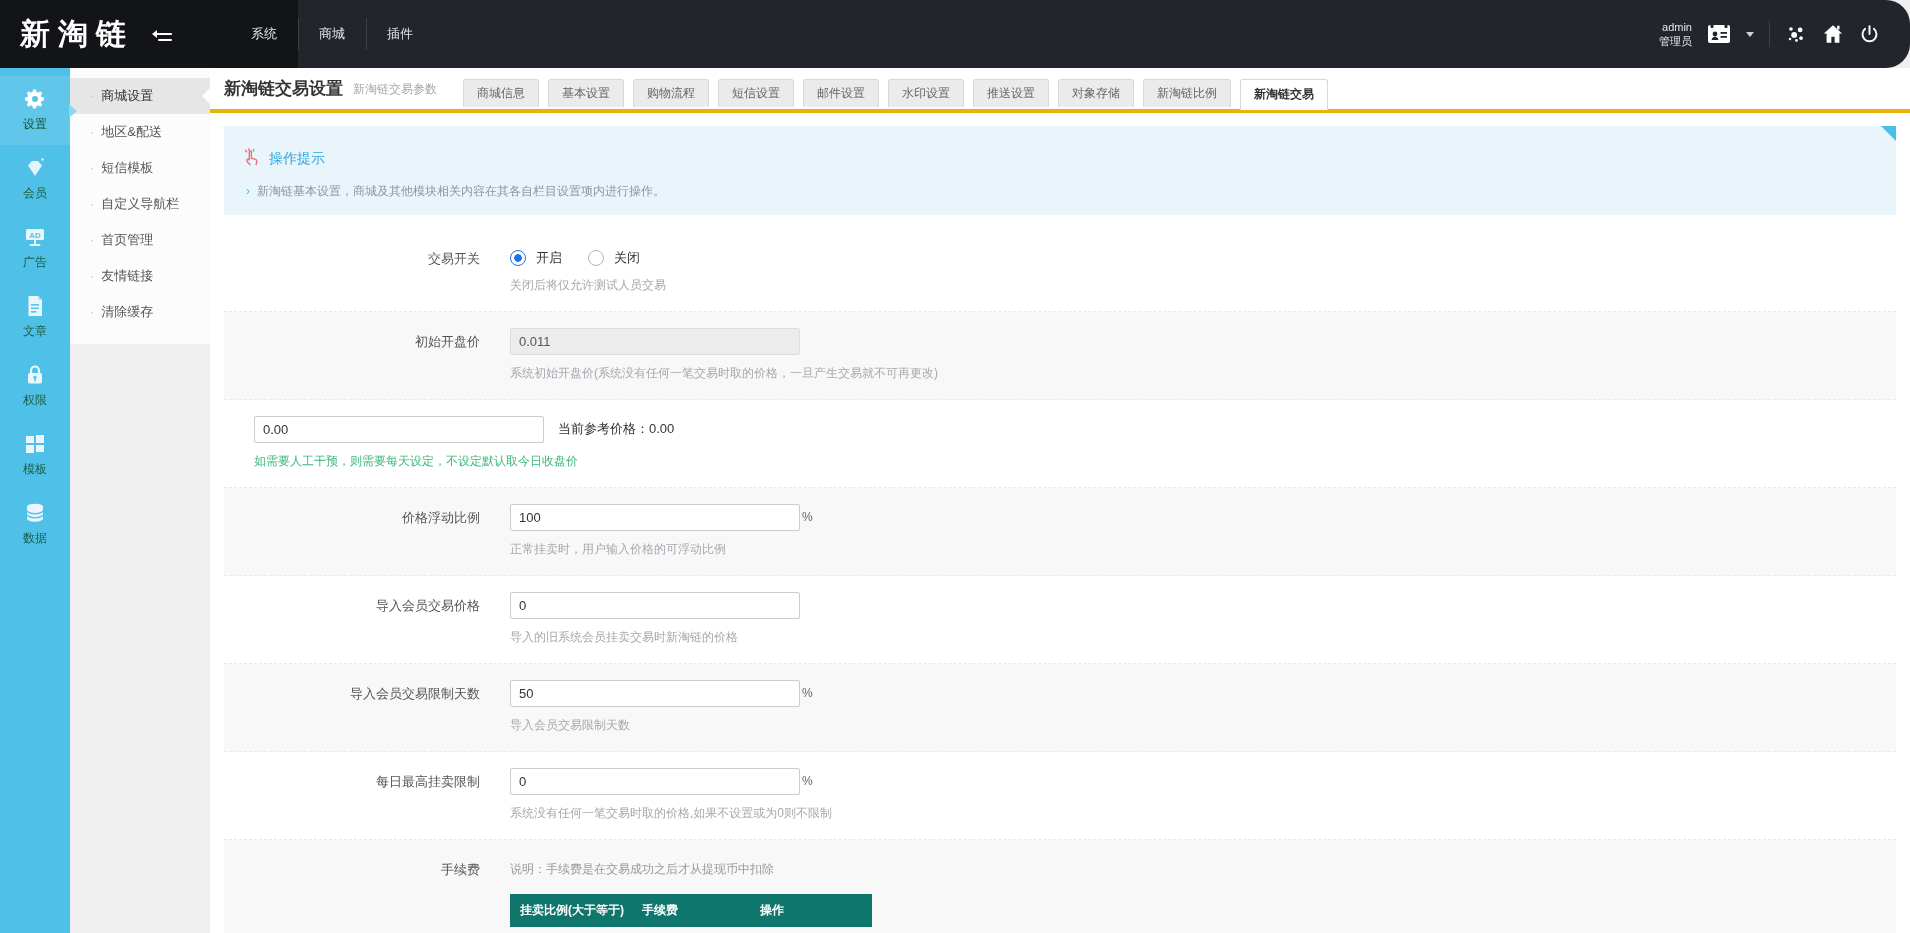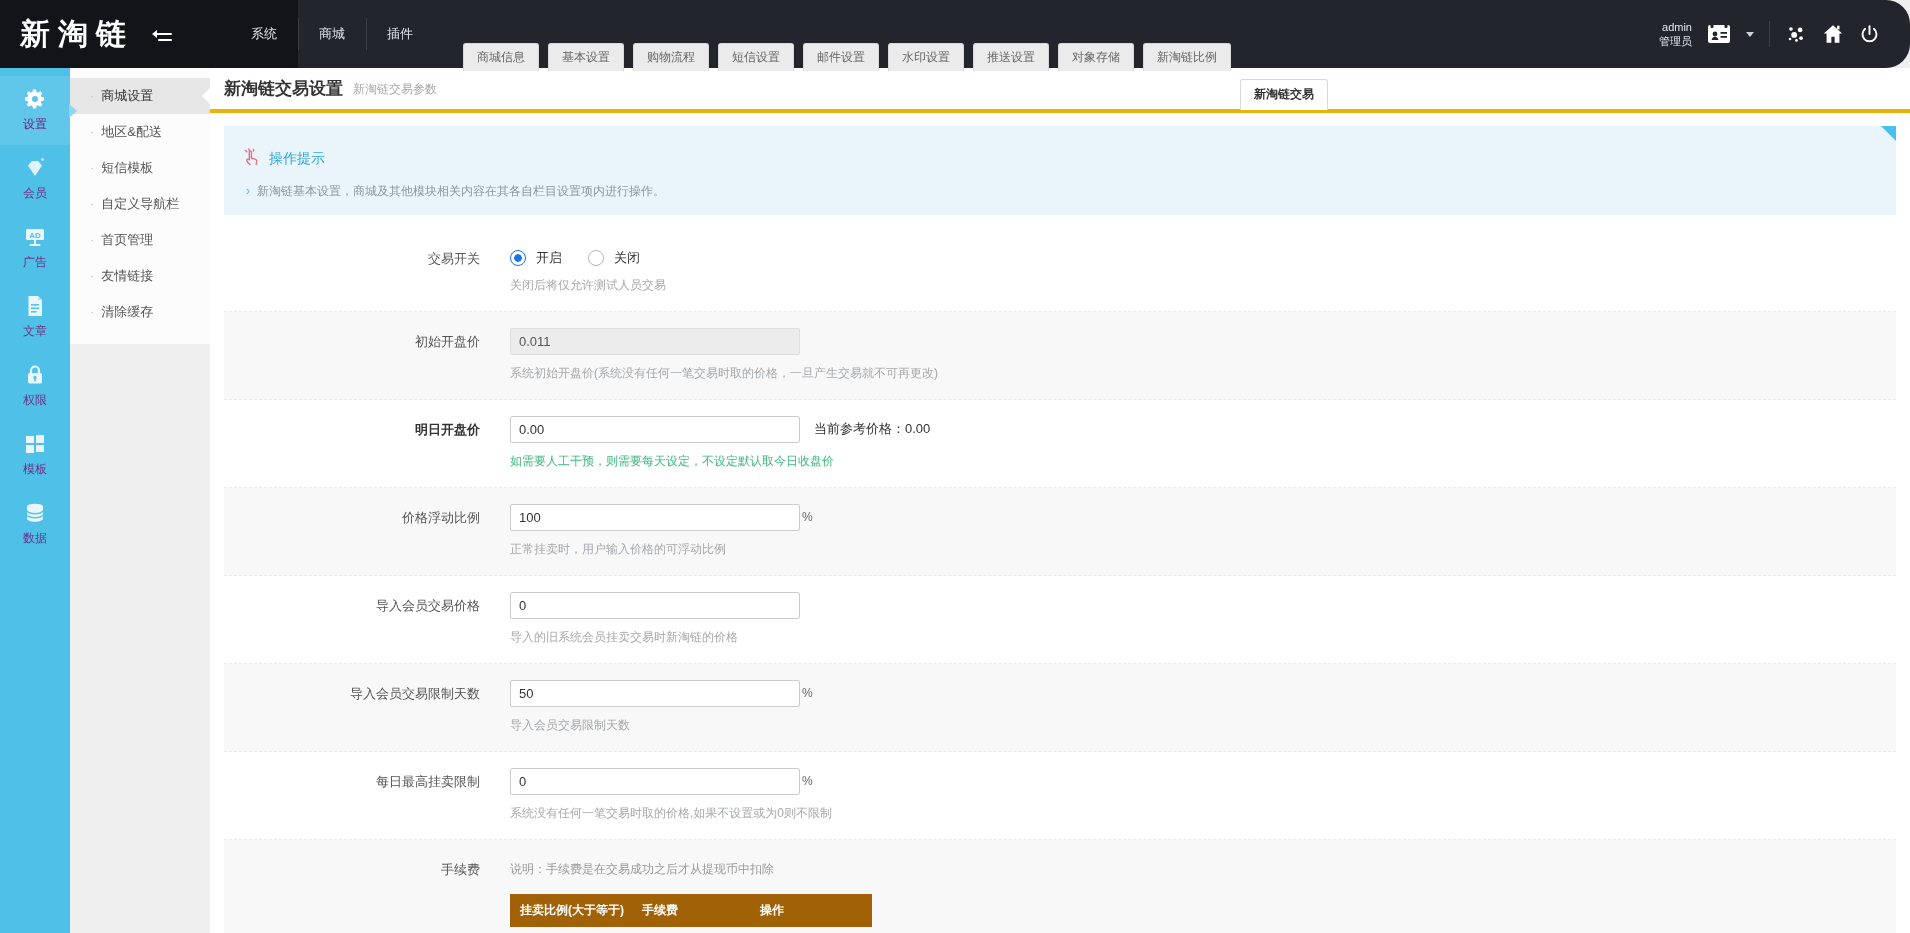--- a/index.html
+++ b/index.html
@@ -28,21 +28,21 @@
   .idcard-icon svg,.mini-icon svg{display:block;}
   .caret{width:0;height:0;border-left:4px solid transparent;border-right:4px solid transparent;border-top:5px solid #cfd3d8;cursor:pointer;}
   .top-divider{width:1px;height:26px;background:#3c4148;}
   .mini-icon{cursor:pointer;display:flex;align-items:center;}
   
   .page-body{display:flex;height:881px;}
   
   .rail{width:70px;background:#4fc0e8;flex:none;display:flex;flex-direction:column;align-items:stretch;padding-top:8px;}
   .rail-item{position:relative;display:flex;flex-direction:column;align-items:center;gap:5px;
       padding:11px 0 12px;cursor:pointer;color:#fff;}
-  .rail-item .rail-label{font-size:12px;color:#701a75;}
+  .rail-item .rail-label{font-size:12px;color:#14532d;}
   .rail-item:not(.active){opacity:.88;}
   .rail-item.active{background:rgba(255,255,255,.10);}
   .rail-item.active::after{content:"";position:absolute;right:-7px;top:50%;margin-top:-7px;z-index:3;
       border-left:8px solid #8ed7f3;border-top:7px solid transparent;border-bottom:7px solid transparent;}
   .rail-icon{width:24px;height:24px;}
   
   .subcol{width:140px;flex:none;background:#efefef;}
   .submenu{background:#fcfcfc;padding:10px 0 14px;}
   .submenu-item{position:relative;height:36px;line-height:36px;padding-left:20px;font-size:13px;color:#555;cursor:pointer;white-space:nowrap;}
   .submenu-item .dot{color:#c2c2c2;margin-right:7px;font-size:13px;}
@@ -50,21 +50,21 @@
   .submenu-item.active::after{content:"";position:absolute;right:0;top:50%;margin-top:-8px;
       border-right:8px solid #fff;border-top:8px solid transparent;border-bottom:8px solid transparent;}
   
   .main{flex:1;background:#fff;display:flex;flex-direction:column;min-width:0;}
   .page-head{height:41px;border-bottom:4px solid #eab308;display:flex;align-items:flex-end;padding:0 14px;flex:none;}
   .ph-title{font-size:17px;color:#333;margin:0 0 9px 0;white-space:nowrap;}
   .ph-sub{font-size:12px;color:#a9a9a9;margin:0 0 11px 10px;white-space:nowrap;}
   .tabs{display:flex;gap:9px;margin-left:26px;margin-bottom:-1px;}
   .tab{height:27px;line-height:27px;padding:0 13px;background:#ebebeb;border:1px solid #d8d8d8;border-bottom:none;
       border-radius:3px 3px 0 0;font-size:12px;color:#666;cursor:pointer;white-space:nowrap;}
-  .tab.active{background:#fff;color:#333;font-weight:bold;height:30px;line-height:29px;margin-top:36px;}
+  .tab.active{background:#fff;color:#333;font-weight:bold;height:30px;line-height:29px;}
   .content{flex:1;padding:13px 14px 0 14px;overflow:hidden;}
   
   .tip{position:relative;background:#e9f5fb;padding:21px 18px 15px;margin-bottom:14px;}
   .tip::after{content:"";position:absolute;top:0;right:0;
       border-top:15px solid #49c0e9;border-left:15px solid transparent;}
   .tip-head{display:flex;align-items:center;gap:9px;font-size:14px;color:#2ca5dc;}
   .tip-line{margin-top:13px;font-size:12px;color:#8d969c;}
   .tip-line .arrow{color:#49c0e9;margin:0 7px 0 4px;font-size:12px;}
   
   .frow{display:flex;padding:16px 0 17px;border-bottom:1px dashed #e9e9e9;}
@@ -79,21 +79,21 @@
   .txt:disabled{background:#ececec;border-color:#ddd;color:#555;}
   .suffix{font-size:12px;color:#666;margin-left:2px;}
   .after-text{font-size:13px;color:#333;margin-left:14px;}
   
   .radio-group{display:flex;align-items:center;gap:10px;padding-top:4px;}
   .radio{width:14px;height:14px;border-radius:50%;border:1px solid #b5b5b5;background:#fff;display:inline-block;flex:none;}
   .radio.checked{border-color:#1a73e8;background:radial-gradient(circle,#1a73e8 0 3.5px,#fff 4px);}
   .radio-label{font-size:13px;color:#333;margin-right:16px;}
   
   .fee-note{font-size:12px;color:#999;padding-top:5px;}
-  .fee-thead{margin-top:16px;width:362px;height:33px;background:#a16207;color:#fff;
+  .fee-thead{margin-top:16px;width:362px;height:33px;background:#0f766e;color:#fff;
       display:flex;align-items:center;font-size:12px;font-weight:bold;padding-left:10px;box-sizing:border-box;}
   .fee-th1{width:122px;}.fee-th2{width:118px;}.fee-th3{flex:1;}
   .fee-form{margin-top:20px;display:flex;align-items:center;font-size:13px;color:#555;}
   .txt-sm{width:100px;height:25px;border:1px solid #ccc;border-radius:2px;padding:0 8px;font-size:12px;color:#333;
       font-family:"Liberation Sans","DejaVu Sans",sans-serif;}
   .txt-sm::placeholder{color:#b5b5b5;}
   .fee-form .sep{margin:0 10px 0 2px;}
   .add-btn{margin-left:104px;width:58px;height:27px;background:#fff;border:1px solid #ccc;border-radius:2px;
       font-size:12px;color:#555;cursor:pointer;font-family:inherit;}
 </style>
@@ -304,21 +304,20 @@
 
       <div class="frow shaded">
         <div class="flabel">初始开盘价</div>
         <div class="fbody">
           <input class="txt" disabled="" value="0.011" style="">
           <div class="help">系统初始开盘价(系统没有任何一笔交易时取的价格，一旦产生交易就不可再更改)</div>
         </div>
       </div>
 
       <div class="frow">
-        <div class="flabel bold">明日开盘价</div>
         <div class="fbody">
           <input class="txt" value="0.00" style=""><span class="after-text">当前参考价格：0.00</span>
           <div class="help green">如需要人工干预，则需要每天设定，不设定默认取今日收盘价</div>
         </div>
       </div>
 
       <div class="frow shaded">
         <div class="flabel">价格浮动比例</div>
         <div class="fbody">
           <input class="txt" value="100" style=""><span class="suffix">%</span>

